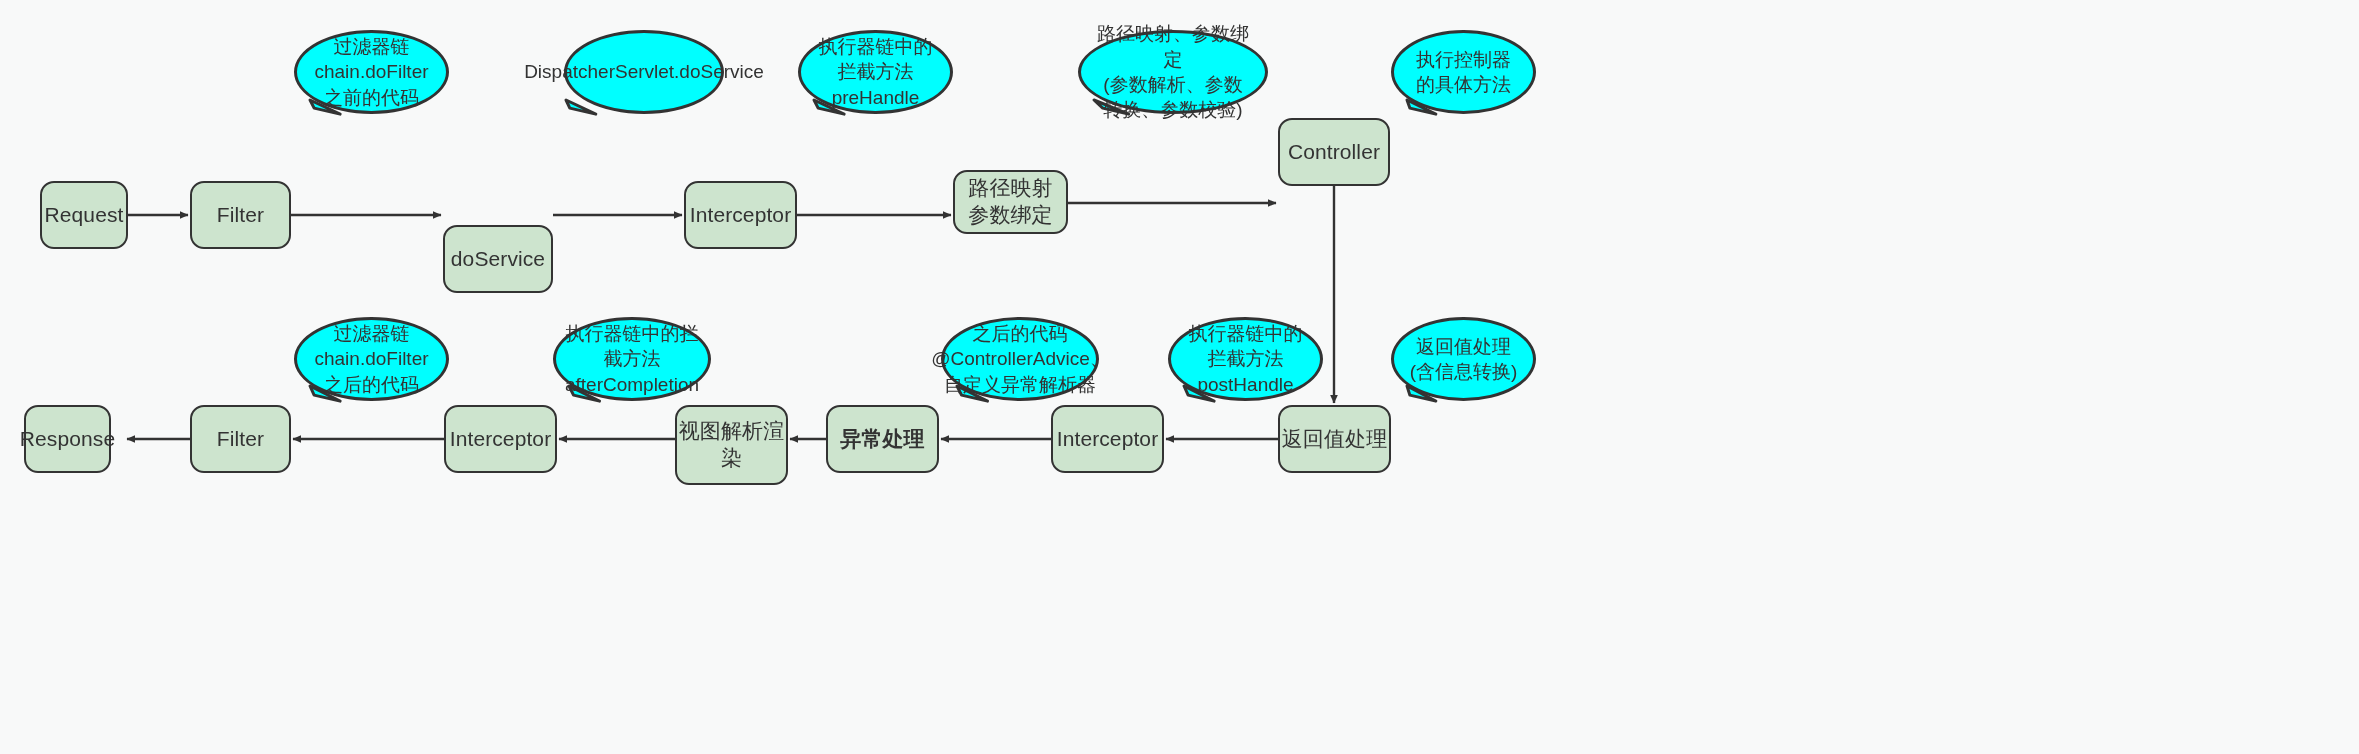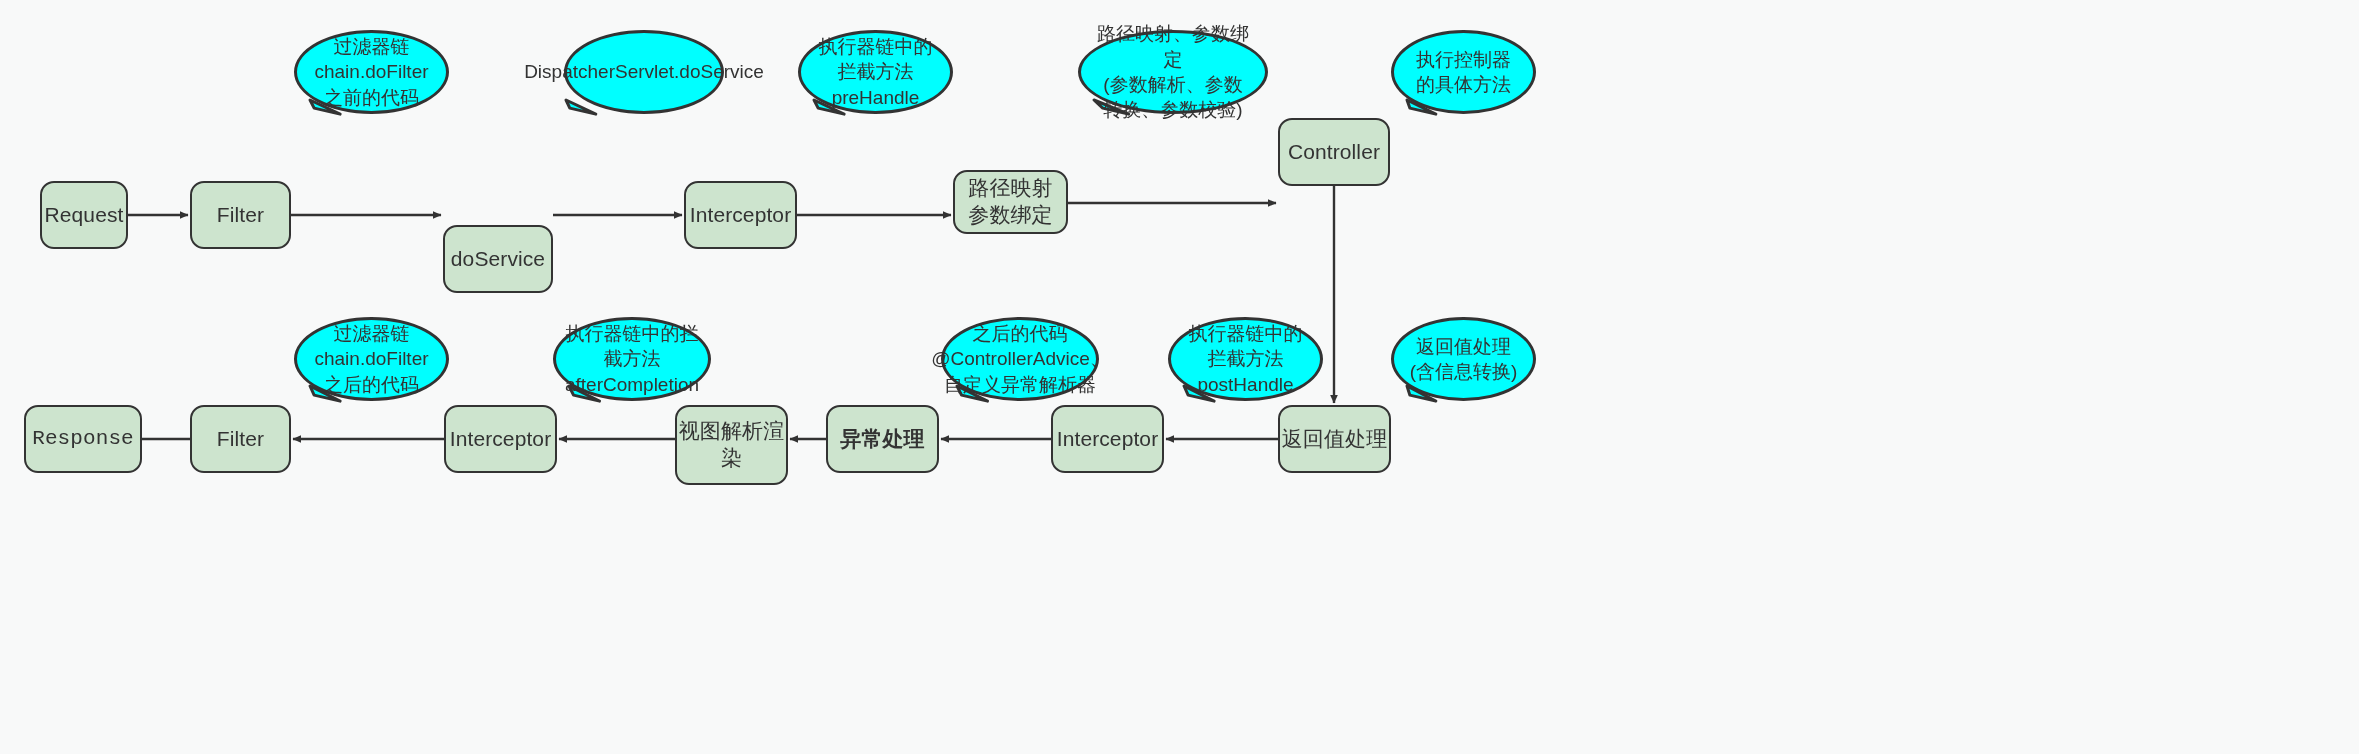--- a/index.html
+++ b/index.html
@@ -114,21 +114,21 @@
       <div class="node" style="left: 684px; top: 181px; width: 113px; height: 68px;">Interceptor</div>
       <div class="node" style="left: 953px; top: 170px; width: 115px; height: 64px;">路径映射
 参数绑定</div>
       <div class="node" style="left: 1278px; top: 118px; width: 112px; height: 68px;">Controller</div>
       <div class="node" style="left: 1278px; top: 405px; width: 113px; height: 68px;">返回值处理</div>
       <div class="node" style="left: 1051px; top: 405px; width: 113px; height: 68px;">Interceptor</div>
       <div class="node" style="left: 826px; top: 405px; width: 113px; height: 68px; font-weight: bold;">异常处理</div>
       <div class="node" style="left: 675px; top: 405px; width: 113px; height: 80px;">视图解析渲染</div>
       <div class="node" style="left: 444px; top: 405px; width: 113px; height: 68px;">Interceptor</div>
       <div class="node" style="left: 190px; top: 405px; width: 101px; height: 68px;">Filter</div>
-      <div class="node" style="left: 24px; top: 405px; width: 118px; height: 68px; font-family: Liberation Mono, monospace;">Response</div>
+      <div class="node" style="left: 24px; top: 405px; width: 87px; height: 68px;">Response</div>
     </div>
   <div id="bubble-layer">
       <div class="bubble" style="left: 294px; top: 30px; width: 155px; height: 84px;"><span class="btxt">过滤器链chain.doFilter
 之前的代码</span></div>
       <div class="bubble" style="left: 564px; top: 30px; width: 160px; height: 84px;"><span class="btxt">DispatcherServlet.doService</span></div>
       <div class="bubble" style="left: 798px; top: 30px; width: 155px; height: 84px;"><span class="btxt">执行器链中的拦截方法
 preHandle</span></div>
       <div class="bubble" style="left: 1078px; top: 30px; width: 190px; height: 84px;"><span class="btxt">路径映射、参数绑定
 (参数解析、参数转换、参数校验)</span></div>
       <div class="bubble" style="left: 1391px; top: 30px; width: 145px; height: 84px; align-items: center;"><span class="btxt">执行控制器的具体方法</span></div>

